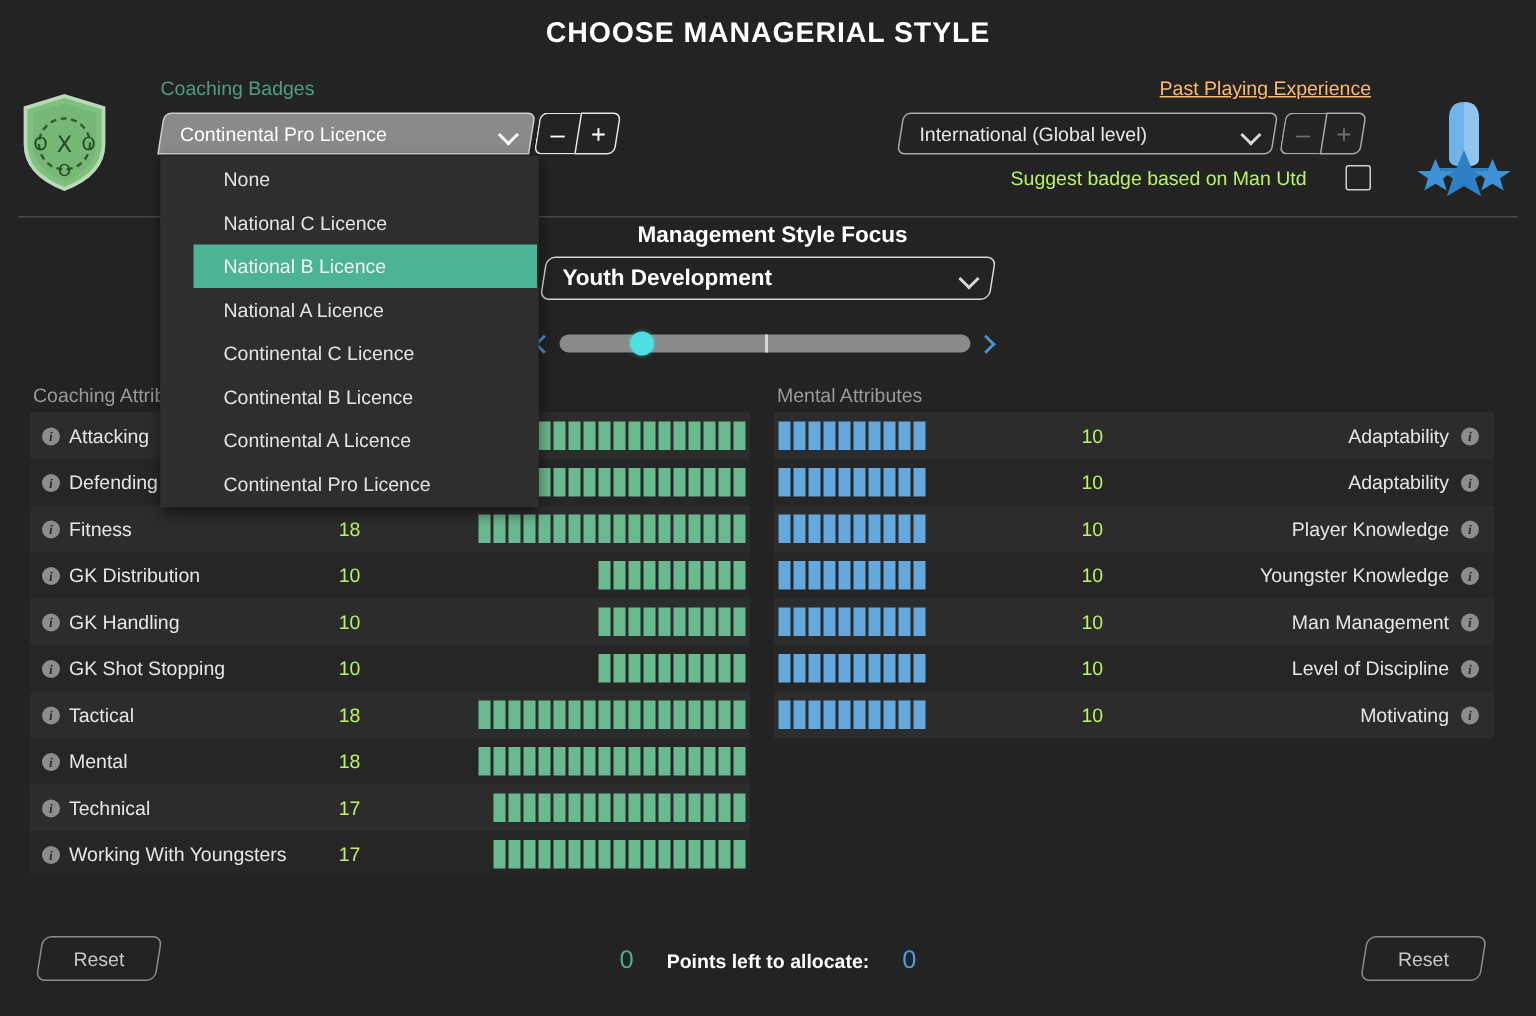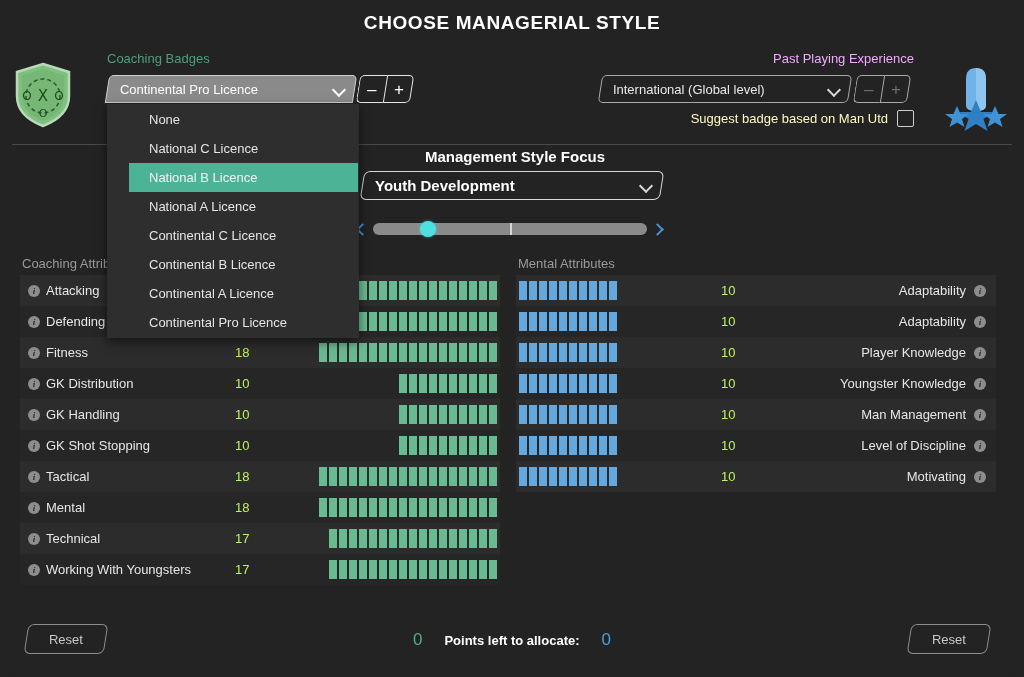--- a/index.html
+++ b/index.html
@@ -23,21 +23,21 @@
   .badge-icon { position: absolute; left: 12px; top: 60px; width: 62px; height: 70px; }
   .exp-icon   { position: absolute; left: 940px; top: 62px; width: 72px; height: 70px; }
 
   
   .field-label-left {
     position: absolute; left: 107px; top: 51px;
     font-size: 13px; color: #4f9e7f;
   }
   .field-label-right {
     position: absolute; right: 110px; top: 51px;
-    font-size: 13px; color: #f0abfc;
+    font-size: 13px; color: #fdba74; text-decoration: underline;
   }
 
   
   .select-box {
     position: absolute;
     height: 28px;
     border: 1px solid #a9a9a9;
     border-radius: 5px 5px 5px 5px;
     display: flex; align-items: center;
     padding: 0 8px 0 12px;
@@ -81,22 +81,22 @@
   .step-minus { border-radius: 5px 0 0 5px; border-right: none; }
   .step-plus  { border-radius: 0 5px 5px 0; }
   #badge-stepper { left: 358px; top: 75px; }
   #badge-stepper .step-btn { border-color: #e6e6e6; color: #ffffff; }
   #exp-stepper   { left: 855px; top: 75px; }
   #exp-stepper .step-btn { color: #6e6e6e; }
 
   
   .suggest-row {
     position: absolute; right: 110px; top: 110px;
-    display: flex; align-items: center; gap: 9px;
-    font-size: 13px; color: #fef9c3;
+    display: flex; align-items: center; gap: 26px;
+    font-size: 13px; color: #bef264;
   }
   .checkbox {
     width: 17px; height: 17px; border: 1.5px solid #cfcfcf; border-radius: 2px;
     background: transparent;
   }
 
   
   .divider {
     position: absolute; left: 12px; top: 144px; width: 1000px; height: 1px;
     background: #4a4a4a;
@@ -164,21 +164,21 @@
     background: #8d8d8d; color: #2b2b2b;
     font-size: 9px; font-weight: bold; font-style: italic;
     display: flex; align-items: center; justify-content: center;
     flex: 0 0 auto; font-family: "Liberation Serif", serif;
   }
   .attr-name { font-size: 13px; color: #e6e6e6; white-space: nowrap; }
   .attr-val  { font-size: 13px; color: #bef264; }
 
   .coach-row .info-icon { margin-left: 8px; }
   .coach-row .attr-name { margin-left: 6px; }
-  .coach-row .attr-val  { position: absolute; left: 215px; width: 26px; text-align: left; }
+  .coach-row .attr-val  { position: absolute; left: 200px; width: 26px; text-align: center; }
   .bars { position: absolute; right: 3px; top: 6px; height: 19px; display: flex; gap: 2px; }
   .bar { width: 8px; height: 19px; }
   .bar-green { background: #6aba91; }
   .bar-blue  { background: #64a8de; }
 
   
   .mental-row { justify-content: flex-end; padding-right: 10px; }
   .mental-row .bars { left: 3px; right: auto; }
   .mental-row .attr-val { position: absolute; left: 205px; }
   .mental-row .attr-name { margin-right: 8px; }

